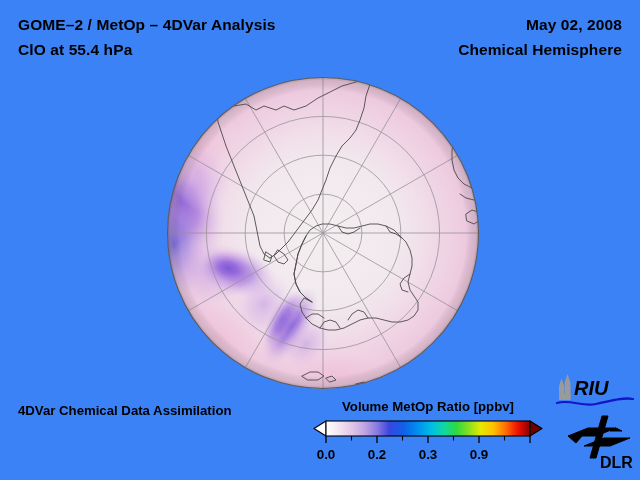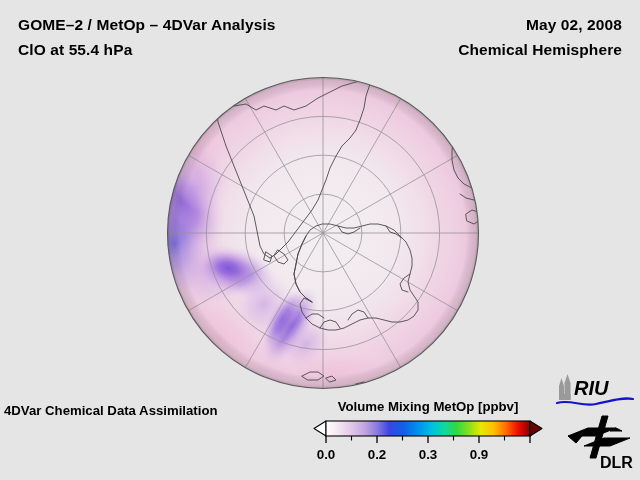--- a/index.html
+++ b/index.html
@@ -4,21 +4,21 @@
 <style>
   html, body {
     margin: 0;
     padding: 0;
     background: #ffffff;
   }
   #root {
     position: relative;
     width: 640px;
     height: 480px;
-    background: #e5e5e5;
+    background: #3b82f6;
     font-family: "Liberation Sans", sans-serif;
     overflow: hidden;
   }
 
   
   .hdr {
     position: absolute;
     font-weight: bold;
     color: #000000;
     white-space: nowrap;
@@ -35,21 +35,21 @@
     left: 160px;
     top: 76px;
     width: 326px;
     height: 316px;
   }
   #globe-svg { display: block; width: 326px; height: 316px; }
 
   
   .ftr {
     position: absolute;
-    left: 4px;
+    left: 18px;
     font-weight: bold;
     font-size: 13.2px;
     color: #000000;
     white-space: nowrap;
   }
   #ftr1 { top: 403px; }
   #ftr2 { top: 428px; }
   #ftr3 { top: 453px; }
 
   
@@ -283,21 +283,21 @@
         <circle cx="163" cy="157" r="155.5" fill="url(#limbShade)"></circle>
       </g>
 
       <circle cx="163" cy="157" r="155.5" fill="none" stroke="#5a5a5a" stroke-width="1.1"></circle>
     </svg>
   </div>
 
   <div class="ftr" id="ftr1">4DVar Chemical Data Assimilation</div>
 
   <div id="cbar-block">
-    <div id="cbar-title">Volume Mixing MetOp [ppbv]</div>
+    <div id="cbar-title">Volume MetOp Ratio [ppbv]</div>
     <svg id="cbar-svg" viewBox="0 0 232 26" xmlns="http://www.w3.org/2000/svg">
       <defs>
         <linearGradient id="cbGrad" x1="0" y1="0" x2="1" y2="0">
           <stop offset="0%" stop-color="#ffffff"></stop>
           <stop offset="7%" stop-color="#f2e2ef"></stop>
           <stop offset="13%" stop-color="#e0c4e8"></stop>
           <stop offset="19%" stop-color="#c0a4e0"></stop>
           <stop offset="25%" stop-color="#8a7ae0"></stop>
           <stop offset="31%" stop-color="#3a46e0"></stop>
           <stop offset="38%" stop-color="#1060e8"></stop>

